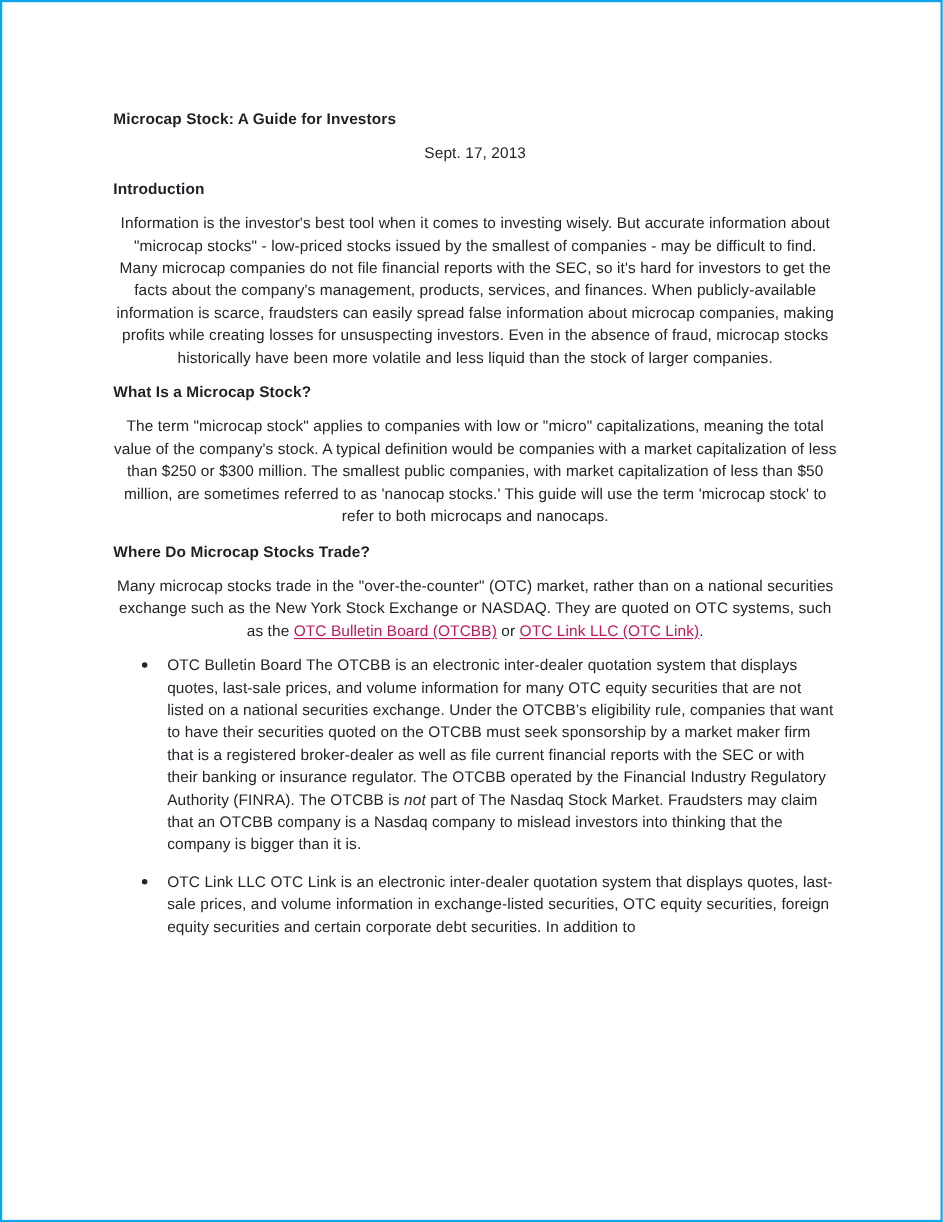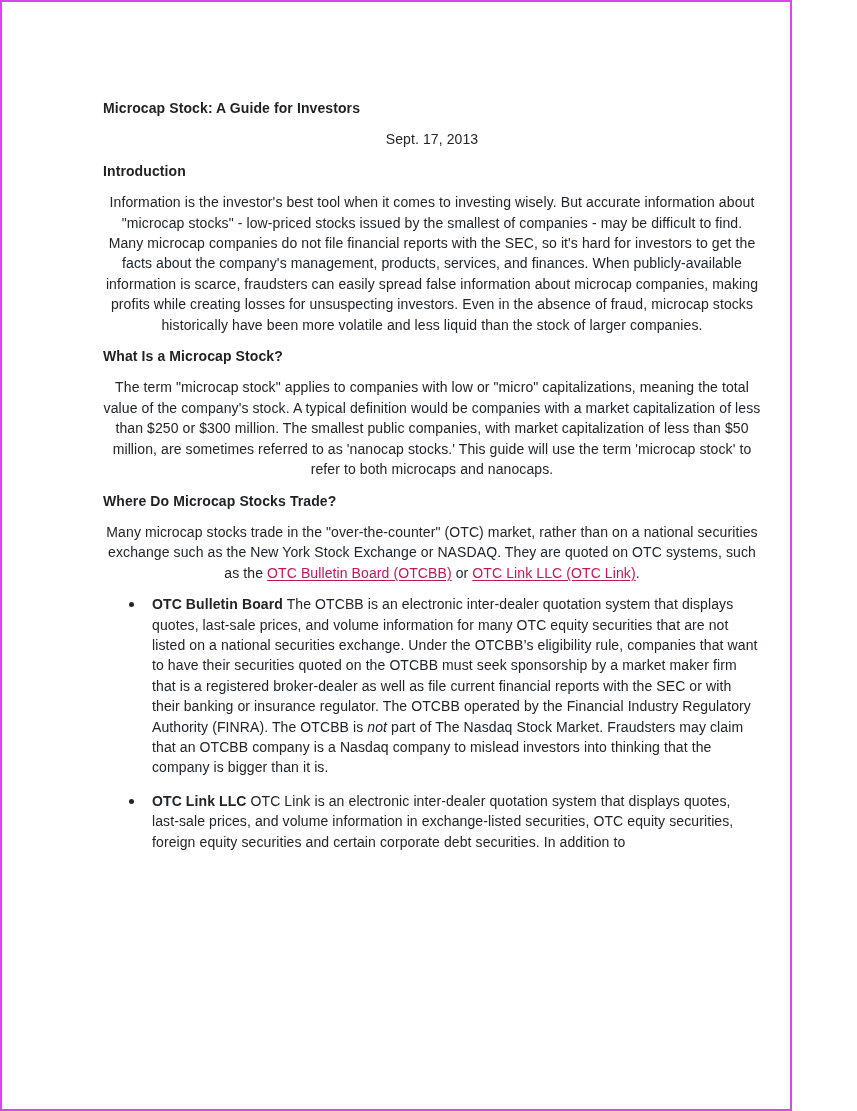--- a/index.html
+++ b/index.html
@@ -5,24 +5,24 @@
   * { margin: 0; padding: 0; box-sizing: border-box; }
   html, body { background: #ffffff; }
   body {
     width: 857px;
     height: 1111px;
     font-family: "Liberation Sans", sans-serif;
     color: #212529;
     overflow: hidden;
   }
   .page {
-    width: 792px;
+    width: 857px;
     height: 1111px;
     background: #ffffff;
-    border: 2px solid #d946ef;
+    border: 2px solid #0ea5e9;
     position: relative;
   }
   .content {
     position: absolute;
     top: 96px;
     left: 101px;
     width: 658px;
   }
   .content p, .content h1, .content h2 {
     font-size: 14px;
@@ -56,21 +56,21 @@
     height: 5px;
     border-radius: 50%;
     background: #212529;
   }
   a.inline-link {
     color: #be185d;
     text-decoration: underline;
     text-underline-offset: 2px;
     cursor: pointer;
   }
-  strong { font-weight: 700; }
+  strong { font-weight: 400; }
   em { font-style: italic; }
 </style>
 </head>
 <body>
 
 <div class="page">
   <div class="content">
 
     <h1 class="doc-title">Microcap Stock: A Guide for Investors</h1>
 

